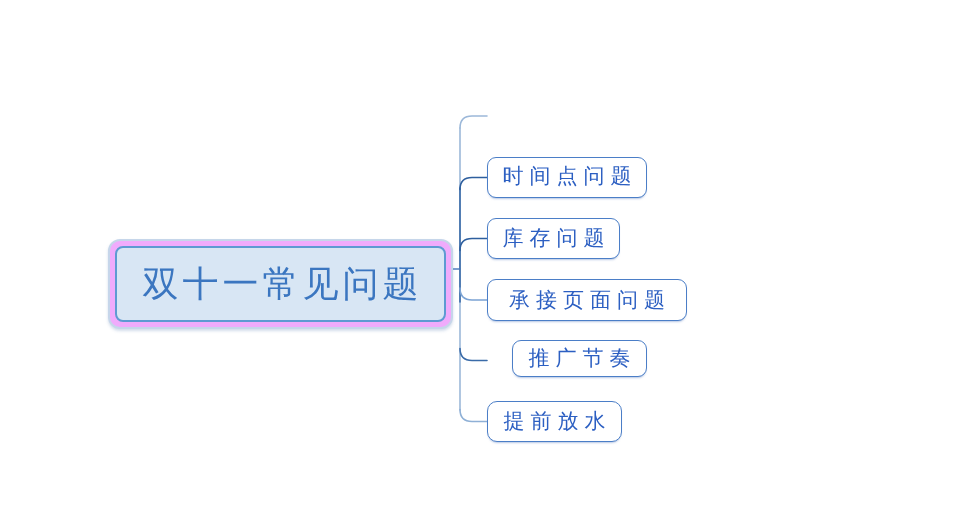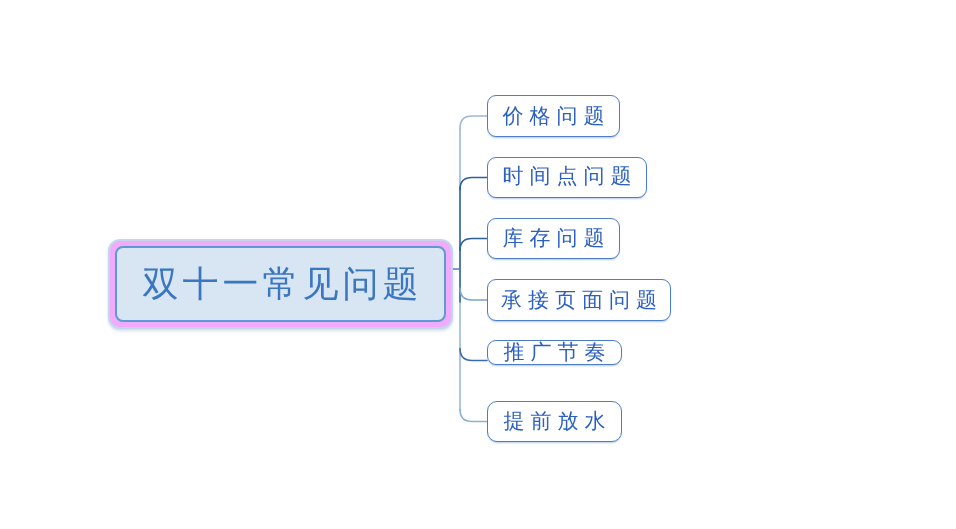--- a/index.html
+++ b/index.html
@@ -76,22 +76,22 @@
     color: #2c5fc2;
     font-size: 21px;
     letter-spacing: 6px;
     white-space: nowrap;
     line-height: 1;
     padding-left: 6px; 
   }
   .c1 { left: 487px; top:  95px; width: 133px; height: 42px; }
   .c2 { left: 487px; top: 157px; width: 160px; height: 41px; font-family: Liberation Mono, monospace; }
   .c3 { left: 487px; top: 218px; width: 133px; height: 41px; }
-  .c4 { left: 487px; top: 279px; width: 184px; height: 42px; text-align: center; }
-  .c5 { left: 487px; top: 340px; width: 135px; height: 25px; text-align: center; }
+  .c4 { left: 487px; top: 279px; width: 200px; height: 42px; text-align: center; }
+  .c5 { left: 512px; top: 340px; width: 135px; height: 37px; text-align: center; }
   .c6 { left: 487px; top: 401px; width: 135px; height: 41px; border-radius: 10px; }
 </style>
 </head>
 <body>
 
 <div class="canvas">
 
   <svg class="connectors" viewBox="0 0 956 529" fill="none" stroke-linecap="round">
 
     <path d="M451,269 H460" stroke="#4f7fc0" stroke-width="1.6"></path>
@@ -107,23 +107,20 @@
     <path d="M460,348.5 Q460,360.5 472,360.5 H487" stroke="#3a6ba8" stroke-width="1.6"></path>
     <path d="M460,409.5 Q460,421.5 472,421.5 H487" stroke="#8fb0d6" stroke-width="1.6"></path>
   </svg>
 
   <div class="root-node">
     <div class="root-inner">
       <span class="root-label">双十一常见问题</span>
     </div>
   </div>
 
-  <div class="child-node c1">
-    <span class="child-label">价格问题</span>
-  </div>
 
   <div class="child-node c2">
     <span class="child-label">时间点问题</span>
   </div>
 
   <div class="child-node c3">
     <span class="child-label">库存问题</span>
   </div>
 
   <div class="child-node c4">

